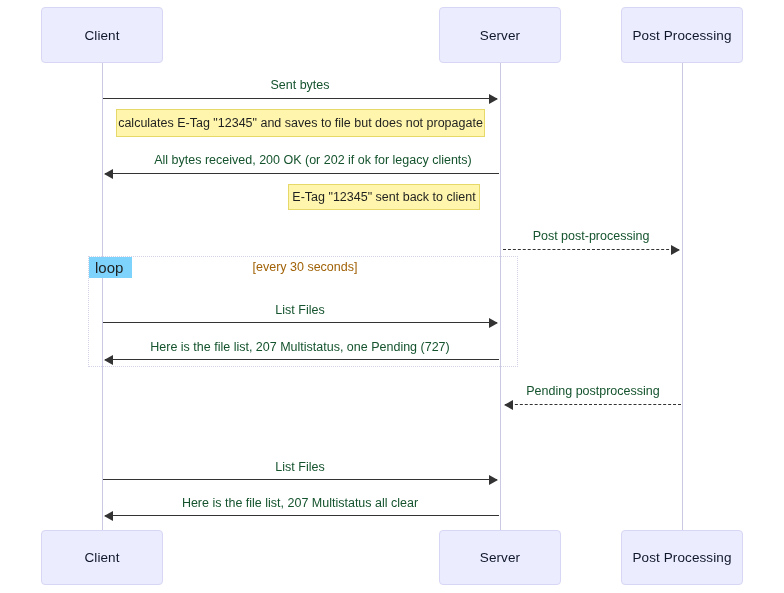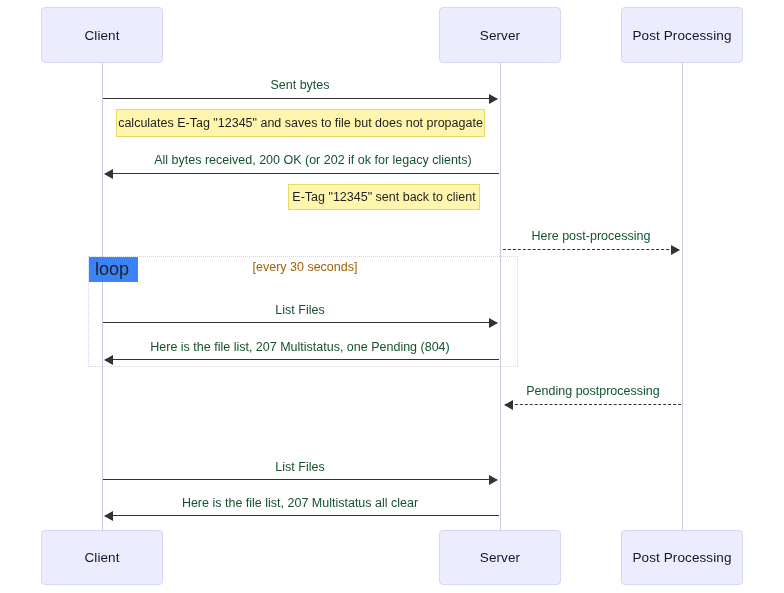--- a/index.html
+++ b/index.html
@@ -94,23 +94,23 @@
   
   .fragment {
     position: absolute;
     box-sizing: border-box;
     border: 1.6px dotted #d3d3e8;
     background: transparent;
   }
   .fragment-tag {
     position: absolute;
     box-sizing: border-box;
-    background: #3b82f6;
+    background: #7dd3fc;
     color: #1f2020;
-    font-size: 18px;
+    font-size: 15px;
     padding: 2px 9px 2px 6px;
     white-space: nowrap;
   }
   .fragment-title {
     position: absolute;
     color: #a16207;
     font-size: 12.5px;
     white-space: nowrap;
     text-align: center;
   }
@@ -158,35 +158,35 @@
   </div>
   <div class="msg to-left" style="left:105px; top:173px; width:394px;">
     <span class="head"></span>
   </div>
 
   <div class="note" style="left:288px; top:184px; width:192px; height:26px;">
     <span>E-Tag "12345" sent back to client</span>
   </div>
 
   <div class="msg-label" style="left:502px; top:229px; width:178px;">
-    <span>Here post-processing</span>
+    <span>Post post-processing</span>
   </div>
   <div class="msg dashed to-right" style="left:503px; top:249px; width:176px;">
     <span class="head"></span>
   </div>
 
   <div class="msg-label" style="left:102px; top:303px; width:396px;">
     <span>List Files</span>
   </div>
   <div class="msg to-right" style="left:103px; top:322px; width:394px;">
     <span class="head"></span>
   </div>
 
   <div class="msg-label" style="left:102px; top:340px; width:396px;">
-    <span>Here is the file list, 207 Multistatus, one Pending (804)</span>
+    <span>Here is the file list, 207 Multistatus, one Pending (727)</span>
   </div>
   <div class="msg to-left" style="left:105px; top:359px; width:394px;">
     <span class="head"></span>
   </div>
 
   <div class="msg-label" style="left:504px; top:384px; width:178px;">
     <span>Pending postprocessing</span>
   </div>
   <div class="msg dashed to-left" style="left:505px; top:404px; width:176px;">
     <span class="head"></span>

